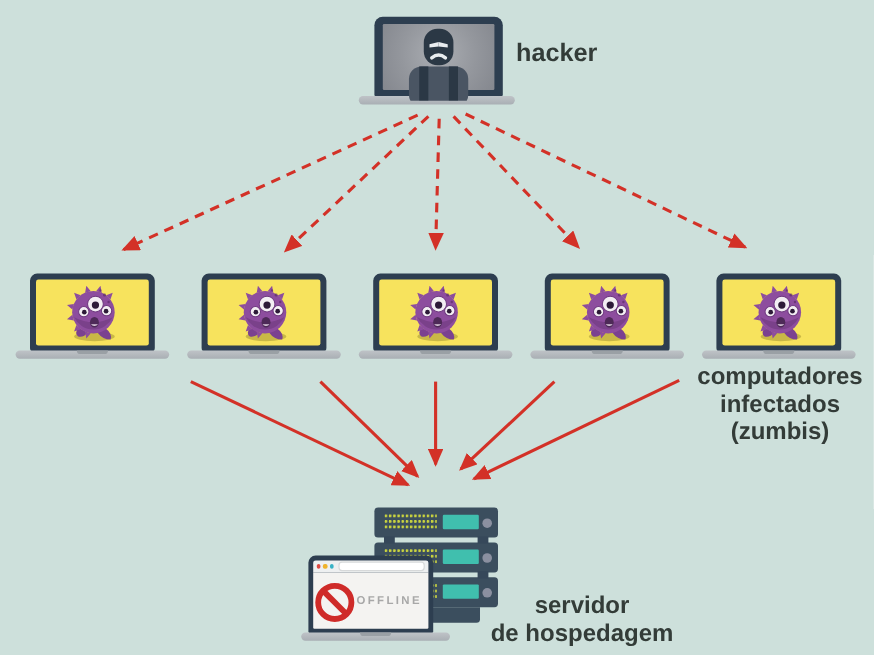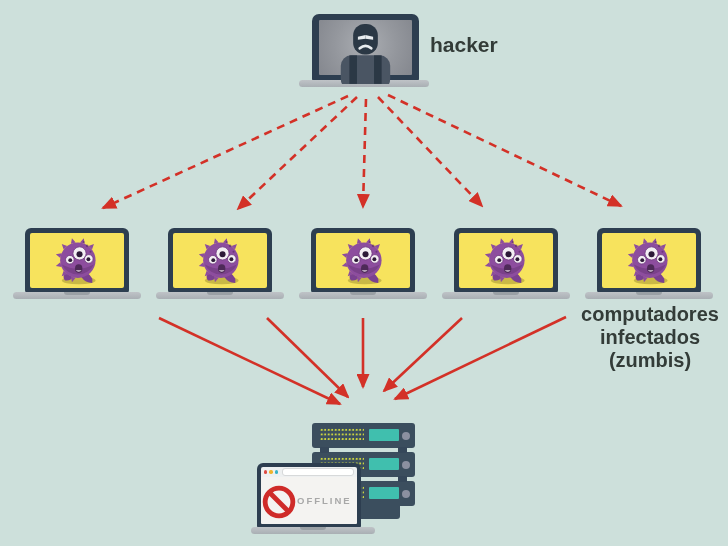--- a/index.html
+++ b/index.html
@@ -247,14 +247,18 @@
         <svg class="no-sign" viewBox="-26 -26 52 52">
           <circle cx="0" cy="0" r="20" fill="none" stroke-width="7"></circle>
           <line x1="-13" y1="-13" x2="13" y2="13" stroke-width="7"></line>
         </svg>
         <div class="offline-text">OFFLINE</div>
       </div>
     </div>
     <div class="lap-base offline-base"></div>
   </div>
 
+  <div class="label server-label">
+    <div>servidor</div>
+    <div>de hospedagem</div>
+  </div>
 
 </div>
 
 </body></html>

